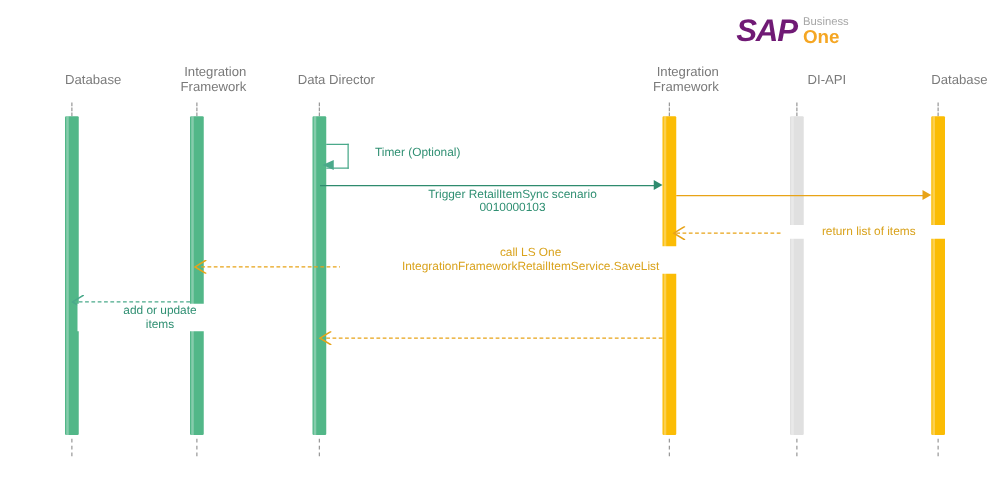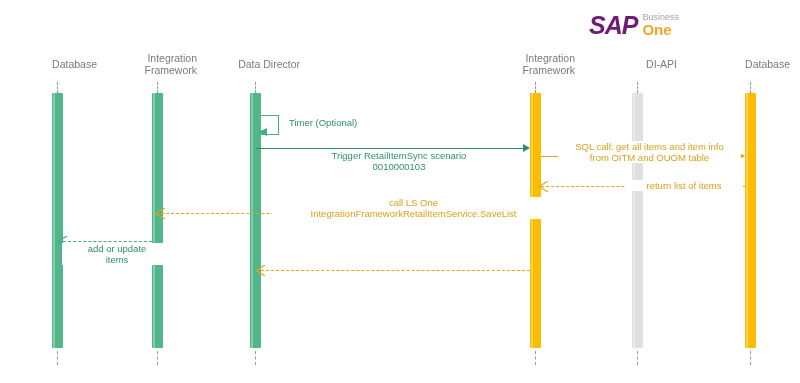--- a/index.html
+++ b/index.html
@@ -116,21 +116,21 @@
     border-top: 4px solid transparent;
     border-bottom: 4px solid transparent;
   }
 
   .msg-label {
     position: absolute;
     text-align: center;
     font-size: 9.5px;
     line-height: 11px;
     background: #ffffff;
-    padding: 0 9px;
+    padding: 0 20px;
     white-space: pre-line;
   }
   .msg-label.green  { color: #2f8f72; }
   .msg-label.orange { color: #d9a21b; }
 
   
   .selfcall {
     position: absolute;
     border: 1px solid #4aa98a;
     border-left: none;
@@ -198,22 +198,20 @@
   </svg>
   <div class="msg-label green" style="left:280px; top:117px; width:100px; text-align:left;">Timer (Optional)</div>
 
   <div class="msg-line solid-green" style="left:256px; top:148px; width:268px;"></div>
   <div class="arrow right-solid-green" style="left:523px; top:144px;"></div>
   <div class="msg-label green" style="left:305px; top:150px; width:170px;">Trigger RetailItemSync scenario
 0010000103</div>
 
   <div class="msg-line solid-orange" style="left:541px; top:156px; width:198px;"></div>
   <div class="arrow right-solid-orange" style="left:738px; top:152px;"></div>
-  <div class="msg-label orange" style="left:558px; top:141px; width:165px;">SQL call: get all items and item info
-from OITM and OUOM table</div>
 
   <div class="msg-line dash-orange" style="left:541px; top:186px; width:204px;"></div>
   <svg style="position:absolute; left:538px; top:181px; width:11px; height:11px;">
     <polyline points="10,0 1,5.5 10,11" fill="none" stroke="#e8a317" stroke-width="1.2"></polyline>
   </svg>
   <div class="msg-label orange" style="left:625px; top:180px; width:100px;">return list of items</div>
 
   <div class="msg-line dash-orange" style="left:161px; top:213px; width:369px;"></div>
   <svg style="position:absolute; left:155px; top:208px; width:11px; height:11px;">
     <polyline points="10,0 1,5.5 10,11" fill="none" stroke="#e8a317" stroke-width="1.2"></polyline>

